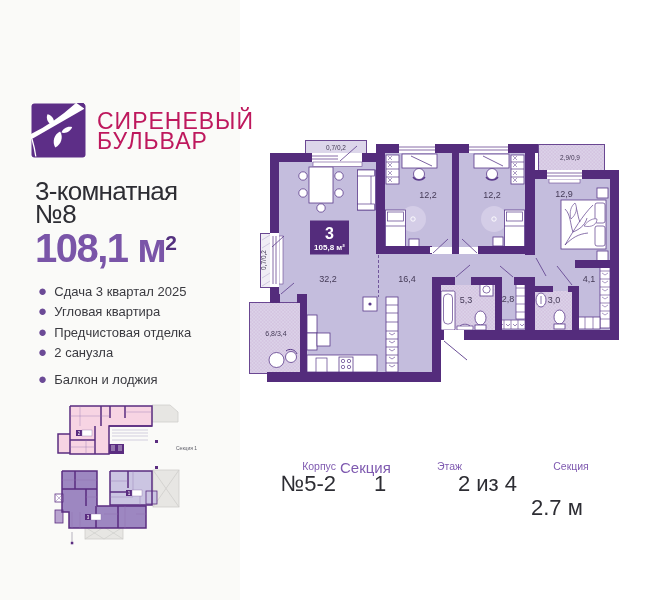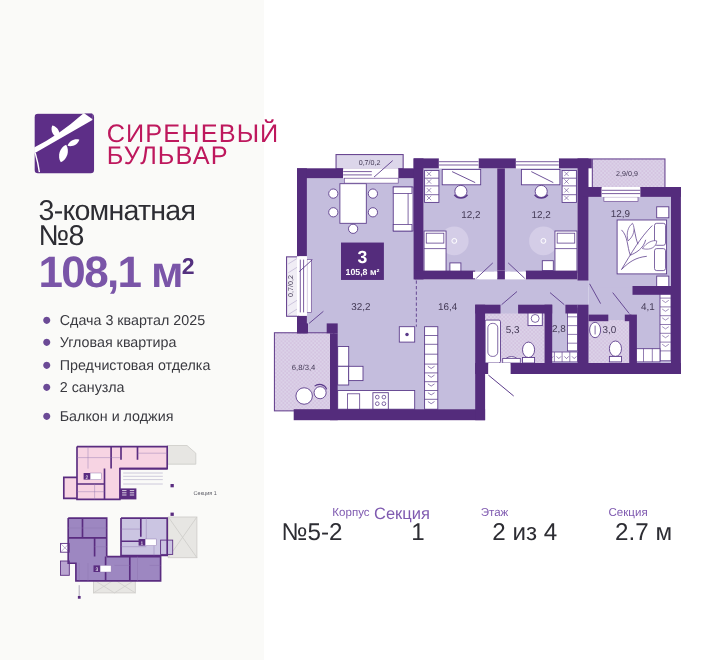--- a/index.html
+++ b/index.html
@@ -38,33 +38,33 @@
 <div class="abs" style="left:38px;top:302px;width:200px;font-size:13px;color:#3a3a40"><span style="color:#6b4a96;font-size:15px">●</span>&nbsp; Угловая квартира</div>
 
 <div class="abs" style="left:38px;top:323px;width:210px;font-size:13px;color:#3a3a40"><span style="color:#6b4a96;font-size:15px">●</span>&nbsp; Предчистовая отделка</div>
 
 <div class="abs" style="left:38px;top:343px;width:200px;font-size:13px;color:#3a3a40"><span style="color:#6b4a96;font-size:15px">●</span>&nbsp; 2 санузла</div>
 
 <div class="abs" style="left:38px;top:370px;width:200px;font-size:13px;color:#3a3a40"><span style="color:#6b4a96;font-size:15px">●</span>&nbsp; Балкон и лоджия</div>
 
 <div class="abs" style="left:256px;top:460px;width:80px;text-align:right;font-size:10.5px;color:#7f5ab0">Корпус</div>
 
-<div class="abs" style="left:256px;top:471px;width:80px;text-align:left;font-size:22px;color:#2d2d33">№5-2</div>
+<div class="abs" style="left:256px;top:471px;width:80px;text-align:right;font-size:22px;color:#2d2d33">№5-2</div>
 
 <div class="abs" style="left:340px;top:459px;width:80px;text-align:left;font-size:15px;color:#7f5ab0">Секция</div>
 
 <div class="abs" style="left:340px;top:471px;width:80px;text-align:center;font-size:22px;color:#2d2d33">1</div>
 
 <div class="abs" style="left:437px;top:460px;width:80px;text-align:left;font-size:10.5px;color:#7f5ab0">Этаж</div>
 
-<div class="abs" style="left:437px;top:471px;width:80px;text-align:center;font-size:22px;color:#2d2d33">2 из 4</div>
+<div class="abs" style="left:437px;top:471px;width:80px;text-align:right;font-size:22px;color:#2d2d33">2 из 4</div>
 
 <div class="abs" style="left:531px;top:460px;width:80px;text-align:center;font-size:10.5px;color:#7f5ab0">Секция</div>
 
-<div class="abs" style="left:531px;top:471px;width:80px;text-align:right;font-size:22px;color:#2d2d33">2.7 м</div>
+<div class="abs" style="left:531px;top:495px;width:80px;text-align:left;font-size:22px;color:#2d2d33">2.7 м</div>
 
 <svg class="abs" id="plansvg" style="left:0;top:0" width="662" height="600" viewBox="0 0 662 600">
 <defs>
 <pattern id="dots" width="3.4" height="3.4" patternUnits="userSpaceOnUse">
 <rect width="3.4" height="3.4" fill="#dbd2e8"></rect>
 <circle cx="0.9" cy="0.9" r="0.6" fill="#caaed5"></circle>
 <circle cx="2.6" cy="2.6" r="0.6" fill="#caaed5"></circle>
 </pattern>
 </defs>
 <g stroke-linecap="butt">

